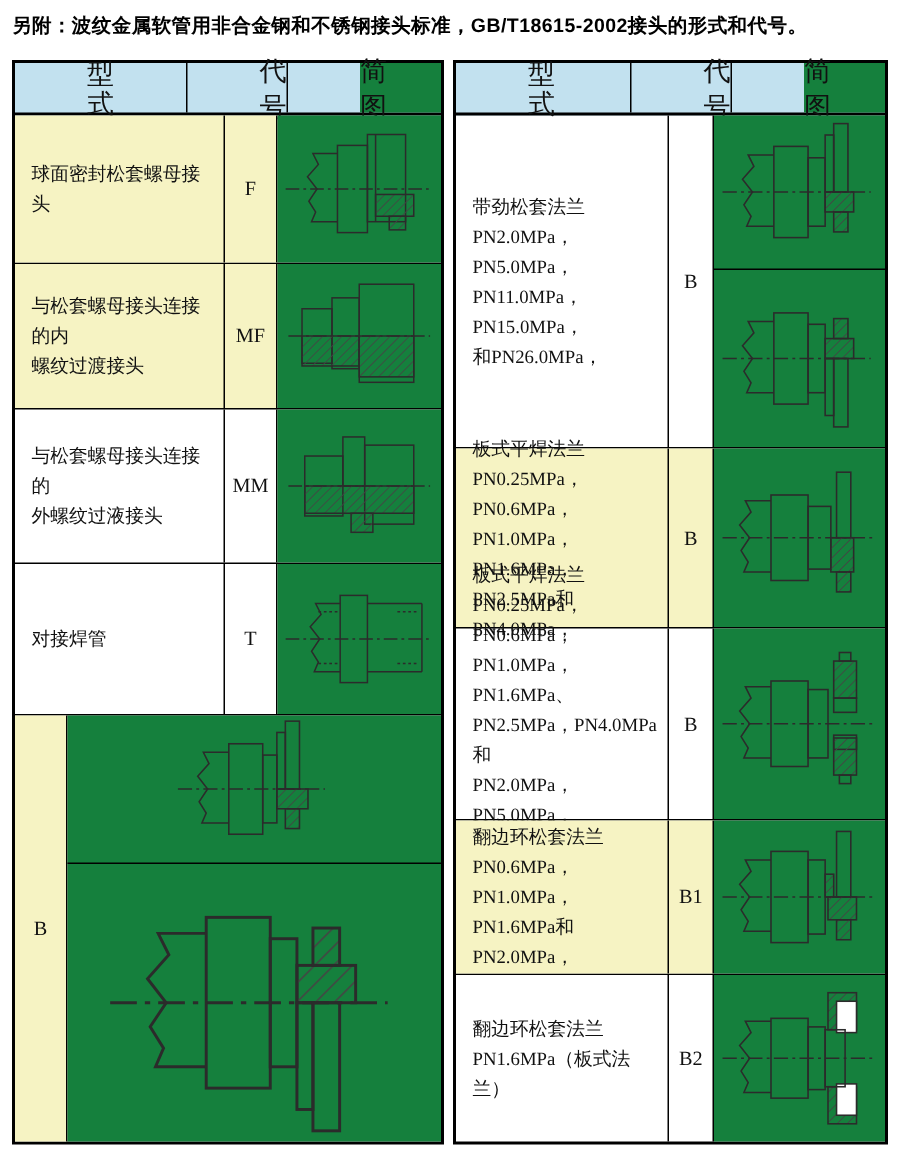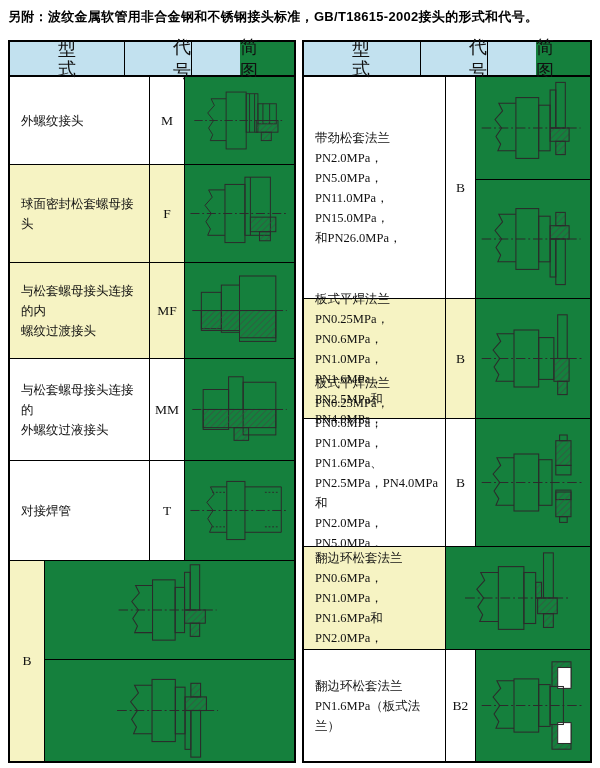--- a/index.html
+++ b/index.html
@@ -62,41 +62,20 @@
 
   <div class="title">另附：波纹金属软管用非合金钢和不锈钢接头标准，GB/T18615-2002接头的形式和代号。</div>
 
   <div class="tbl tbl-left">
     <div class="row thead">
       <div class="c type">型　　式</div>
       <div class="c code">代号</div>
       <div class="c diagcell">简　　图</div>
     </div>
 
-    <div class="row" style="height:88px">
-      <div class="c type">外螺纹接头</div>
-      <div class="c code">M</div>
-      <div class="c diagcell">
-        <div class="dwrap">
-            <svg viewBox="0 0 120 104" preserveAspectRatio="xMidYMid meet">
-              <line x1="6" y1="52" x2="112" y2="52" stroke="#2b2b2b" stroke-width="1.1" stroke-dasharray="10 3 2 3"></line>
-              <path d="M44,26 L26,26 L30,34 L22,43 L29,52 L23,61 L28,69 L25,76 L44,76" stroke="#2b2b2b" stroke-width="1.1" style="fill:none"></path>
-              <rect x="44" y="18" width="24" height="68" stroke="#2b2b2b" stroke-width="1.1" style="fill:none"></rect>
-              <rect x="68" y="20" width="14" height="46" stroke="#2b2b2b" stroke-width="1.1" style="fill:none"></rect>
-              <line x1="72" y1="20" x2="72" y2="66" stroke="#2b2b2b" stroke-width="1.1"></line>
-              <line x1="78" y1="20" x2="78" y2="66" stroke="#2b2b2b" stroke-width="1.1"></line>
-              <rect x="82" y="32" width="22" height="24" stroke="#2b2b2b" stroke-width="1.1" style="fill:none"></rect>
-              <line x1="88" y1="32" x2="88" y2="56" stroke="#2b2b2b" stroke-width="1.1"></line>
-              <line x1="96" y1="32" x2="96" y2="56" stroke="#2b2b2b" stroke-width="1.1"></line>
-              <rect x="80" y="52" width="26" height="14" stroke="#2b2b2b" stroke-width="1.1" style="fill:url(#hp)"></rect>
-              <rect x="86" y="66" width="12" height="10" stroke="#2b2b2b" stroke-width="1.1" style="fill:url(#hp)"></rect>
-            </svg>
-          </div>
-      </div>
-    </div>
 
     <div class="row hl" style="height:99px">
       <div class="c type">球面密封松套螺母接头</div>
       <div class="c code">F</div>
       <div class="c diagcell">
         <div class="dwrap">
             <svg viewBox="0 0 120 104" preserveAspectRatio="xMidYMid meet">
               <line x1="6" y1="52" x2="112" y2="52" stroke="#2b2b2b" stroke-width="1.1" stroke-dasharray="10 3 2 3"></line>
               <path d="M44,26 L26,26 L30,34 L22,43 L29,52 L23,61 L28,69 L25,76 L44,76" stroke="#2b2b2b" stroke-width="1.1" style="fill:none"></path>
               <rect x="44" y="20" width="22" height="64" stroke="#2b2b2b" stroke-width="1.1" style="fill:none"></rect>
@@ -282,20 +261,21 @@
               <rect x="88" y="88" width="8" height="6" stroke="#2b2b2b" stroke-width="1.1" style="fill:none"></rect>
             </svg>
           </div>
       </div>
     </div>
 
     <div class="row hl" style="height:103px">
       <div class="c type">翻边环松套法兰
 PN0.6MPa，PN1.0MPa，
 PN1.6MPa和PN2.0MPa，</div>
+      <div class="c code">B1</div>
       <div class="c diagcell">
         <div class="dwrap">
             <svg viewBox="0 0 120 104" preserveAspectRatio="xMidYMid meet">
               <line x1="6" y1="52" x2="112" y2="52" stroke="#2b2b2b" stroke-width="1.1" stroke-dasharray="10 3 2 3"></line>
               <path d="M40,26 L22,26 L26,34 L18,43 L25,52 L19,61 L24,69 L21,76 L40,76" stroke="#2b2b2b" stroke-width="1.1" style="fill:none"></path>
               <rect x="40" y="20" width="26" height="64" stroke="#2b2b2b" stroke-width="1.1" style="fill:none"></rect>
               <rect x="66" y="26" width="12" height="52" stroke="#2b2b2b" stroke-width="1.1" style="fill:none"></rect>
               <rect x="78" y="36" width="6" height="16" stroke="#2b2b2b" stroke-width="1.1" style="fill:url(#hp)"></rect>
               <rect x="86" y="6" width="10" height="46" stroke="#2b2b2b" stroke-width="1.1" style="fill:none"></rect>
               <rect x="80" y="52" width="20" height="16" stroke="#2b2b2b" stroke-width="1.1" style="fill:url(#hp)"></rect>

